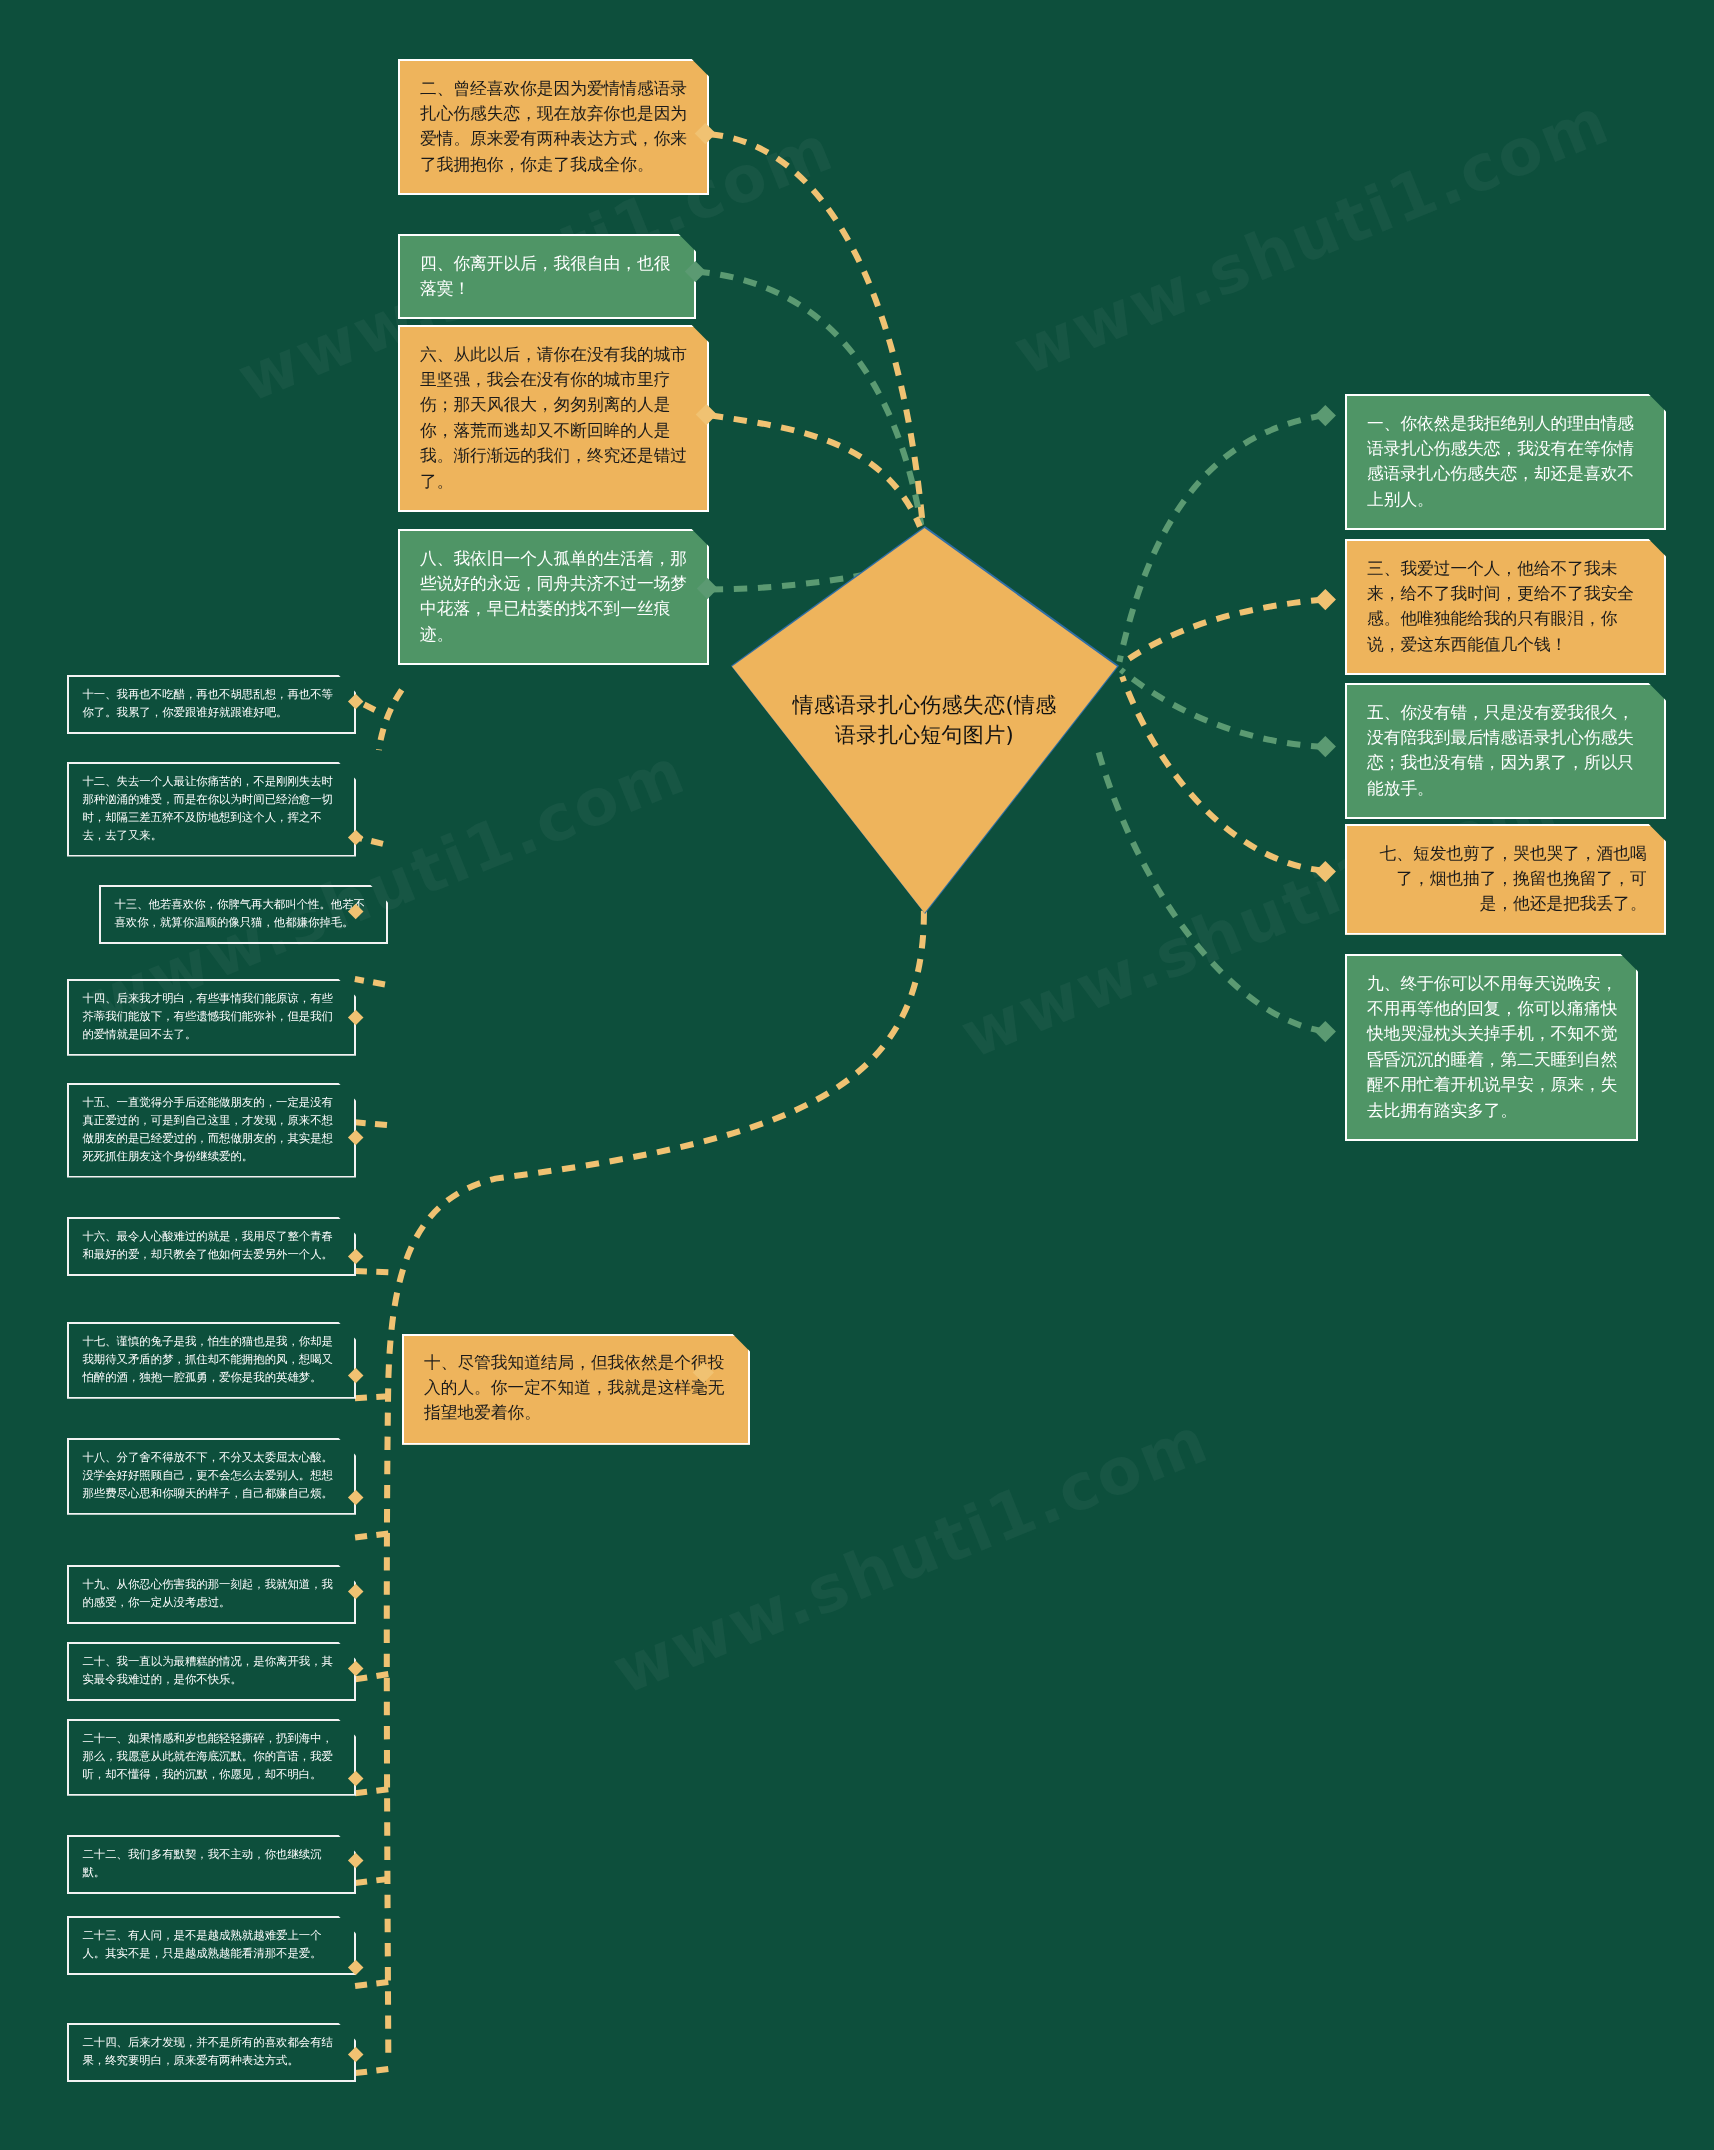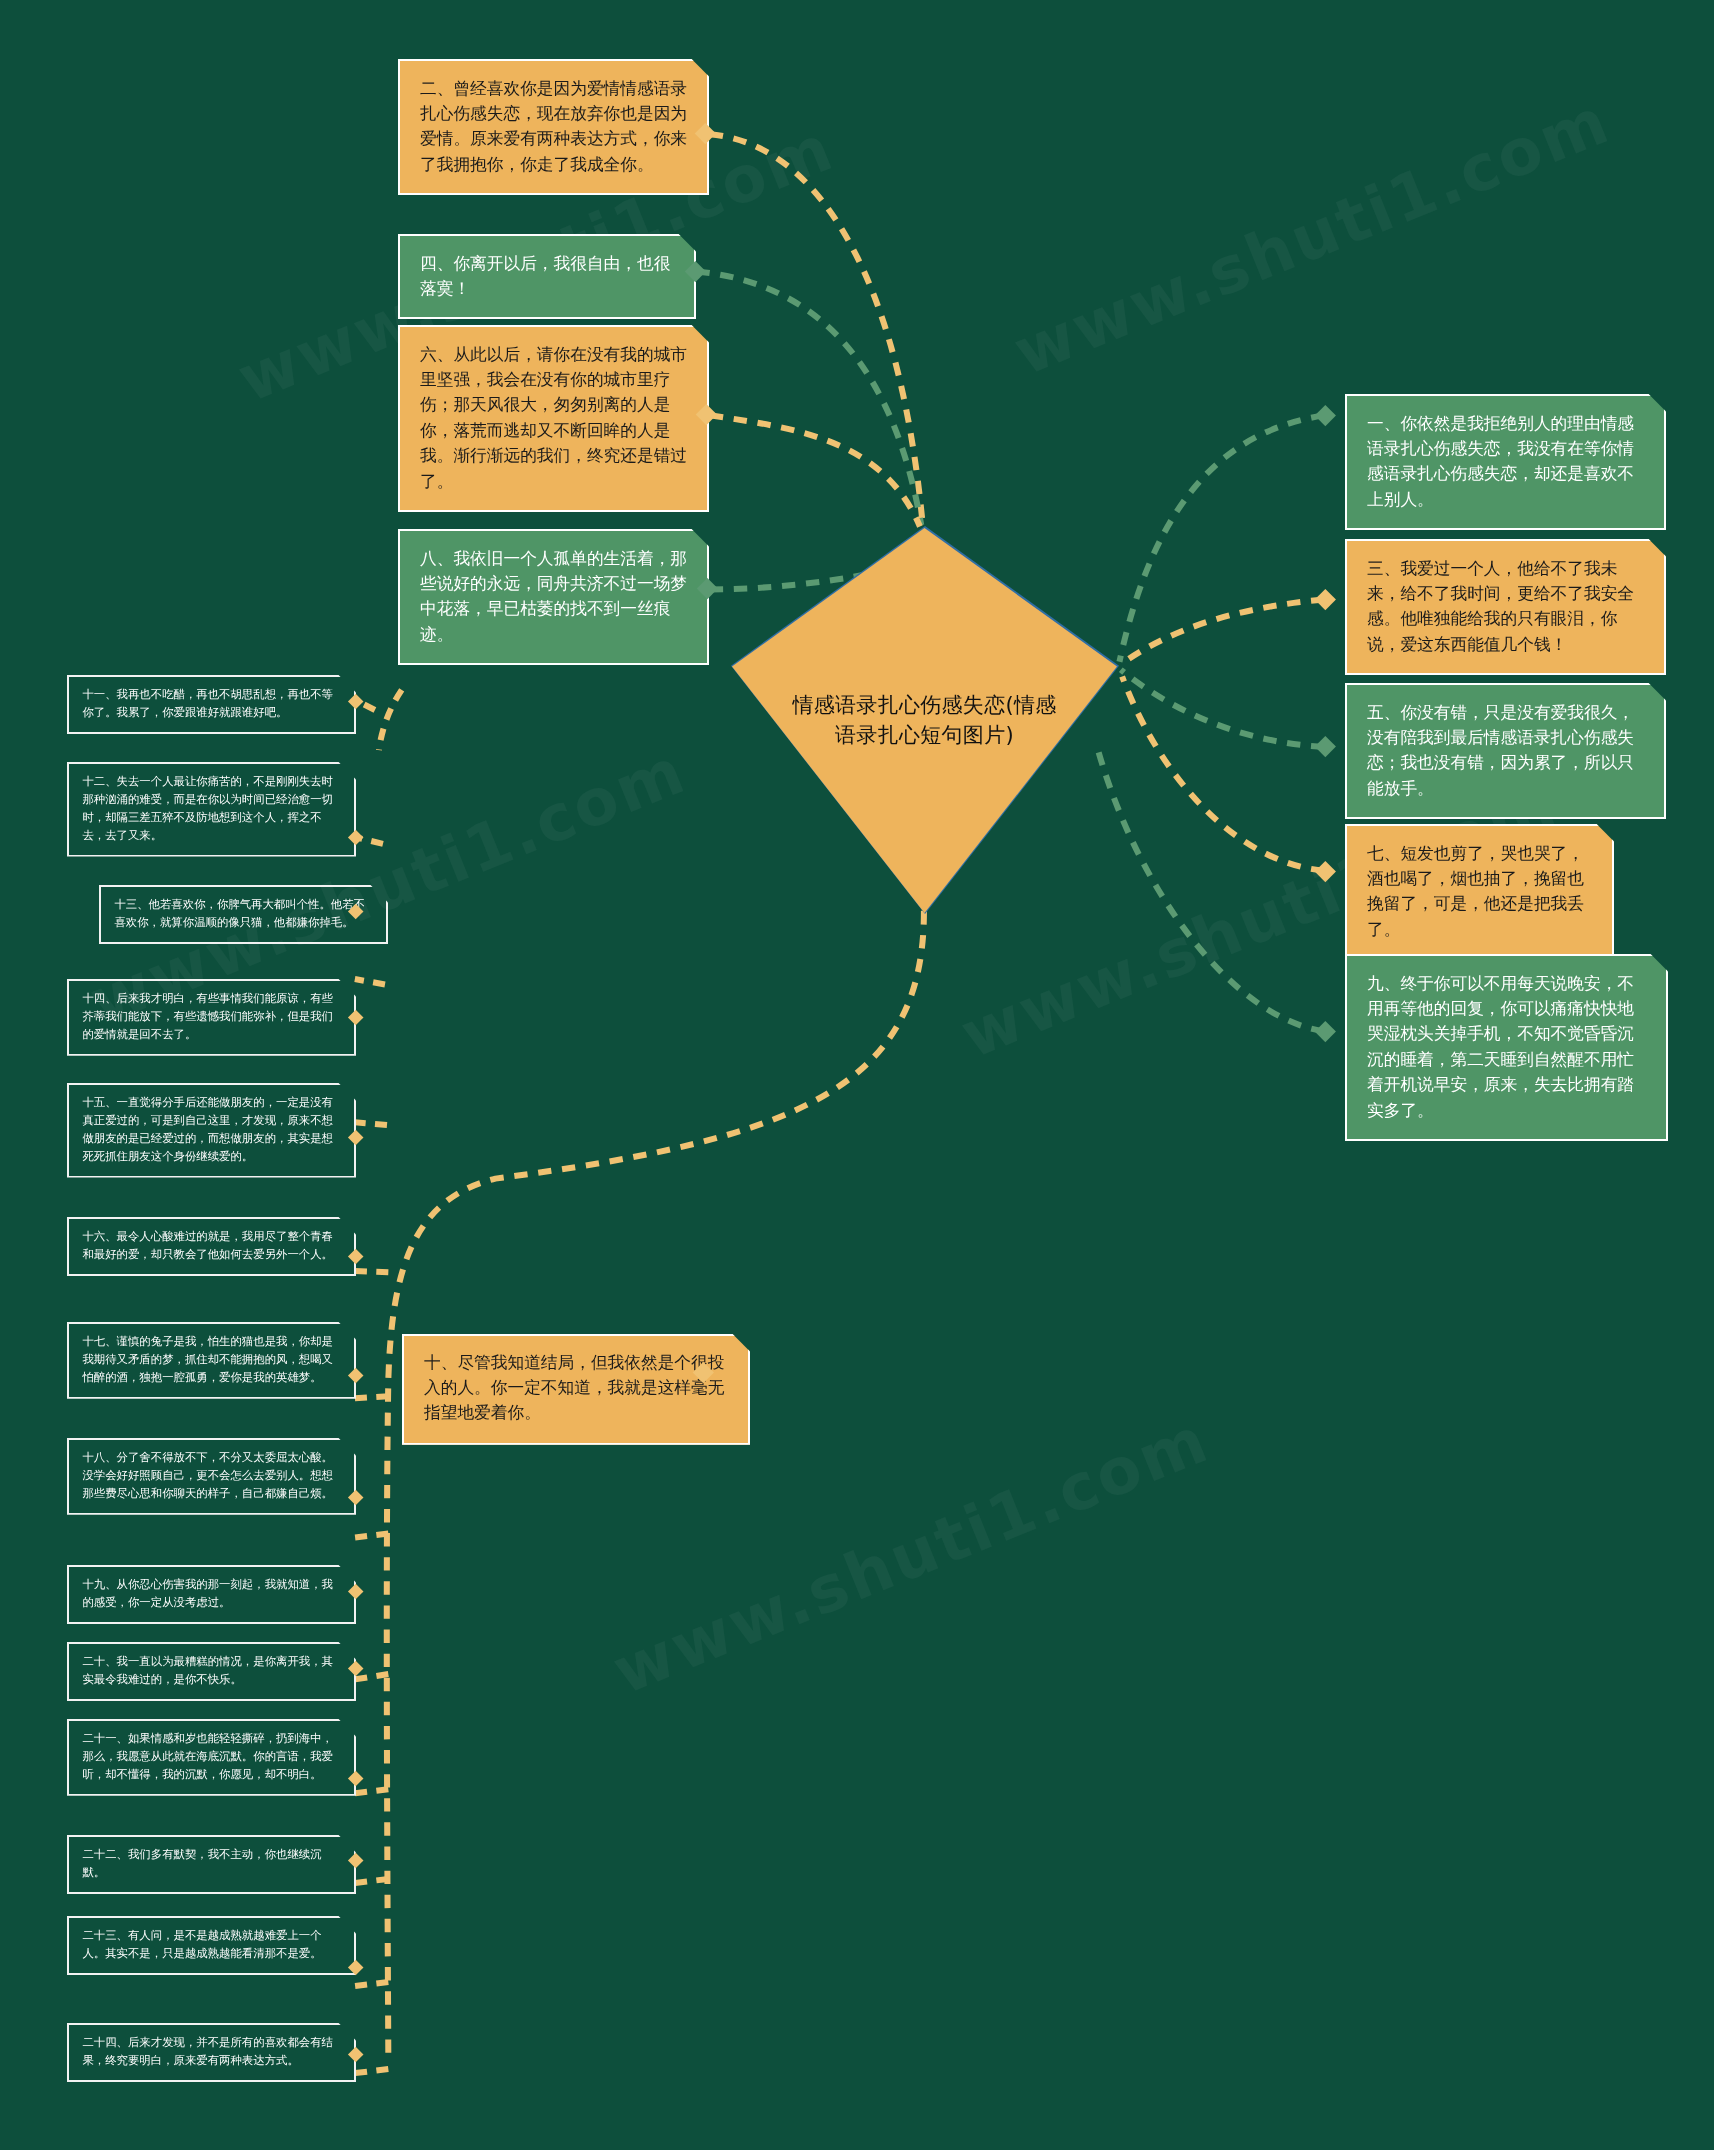--- a/index.html
+++ b/index.html
@@ -157,26 +157,26 @@
   <div class="node orange fold big" style="left:1345px;top:539px;width:321px;">
     <span>三、我爱过一个人，他给不了我未来，给不了我时间，更给不了我安全感。他唯独能给我的只有眼泪，你说，爱这东西能值几个钱！</span>
   </div>
   <div class="dia o" style="left:1318px;top:592px;"></div>
 
   <div class="node green fold big" style="left:1345px;top:683px;width:321px;">
     <span>五、你没有错，只是没有爱我很久，没有陪我到最后情感语录扎心伤感失恋；我也没有错，因为累了，所以只能放手。</span>
   </div>
   <div class="dia g" style="left:1318px;top:739px;"></div>
 
-  <div class="node orange fold big" style="left:1345px;top:824px;width:269px;">
+  <div class="node orange fold big" style="left:1345px;top:824px;width:321px;text-align:right;">
     <span>七、短发也剪了，哭也哭了，酒也喝了，烟也抽了，挽留也挽留了，可是，他还是把我丢了。</span>
   </div>
   <div class="dia o" style="left:1318px;top:864px;"></div>
 
-  <div class="node green fold big" style="left:1345px;top:954px;width:323px;font-family:Liberation Serif, serif;">
+  <div class="node green fold big" style="left:1345px;top:954px;width:293px;font-family:Liberation Serif, serif;">
     <span>九、终于你可以不用每天说晚安，不用再等他的回复，你可以痛痛快快地哭湿枕头关掉手机，不知不觉昏昏沉沉的睡着，第二天睡到自然醒不用忙着开机说早安，原来，失去比拥有踏实多了。</span>
   </div>
   <div class="dia g" style="left:1318px;top:1024px;"></div>
 
   <div class="node orange fold big" style="left:402px;top:1334px;width:348px;font-family:Liberation Mono, monospace;">
     <span>十、尽管我知道结局，但我依然是个很投入的人。你一定不知道，我就是这样毫无指望地爱着你。</span>
   </div>
   <div class="dia o" style="left:696px;top:1365px;"></div>
 
   <div class="node ghost fold small" style="left:67px;top:675px;width:289px;">

